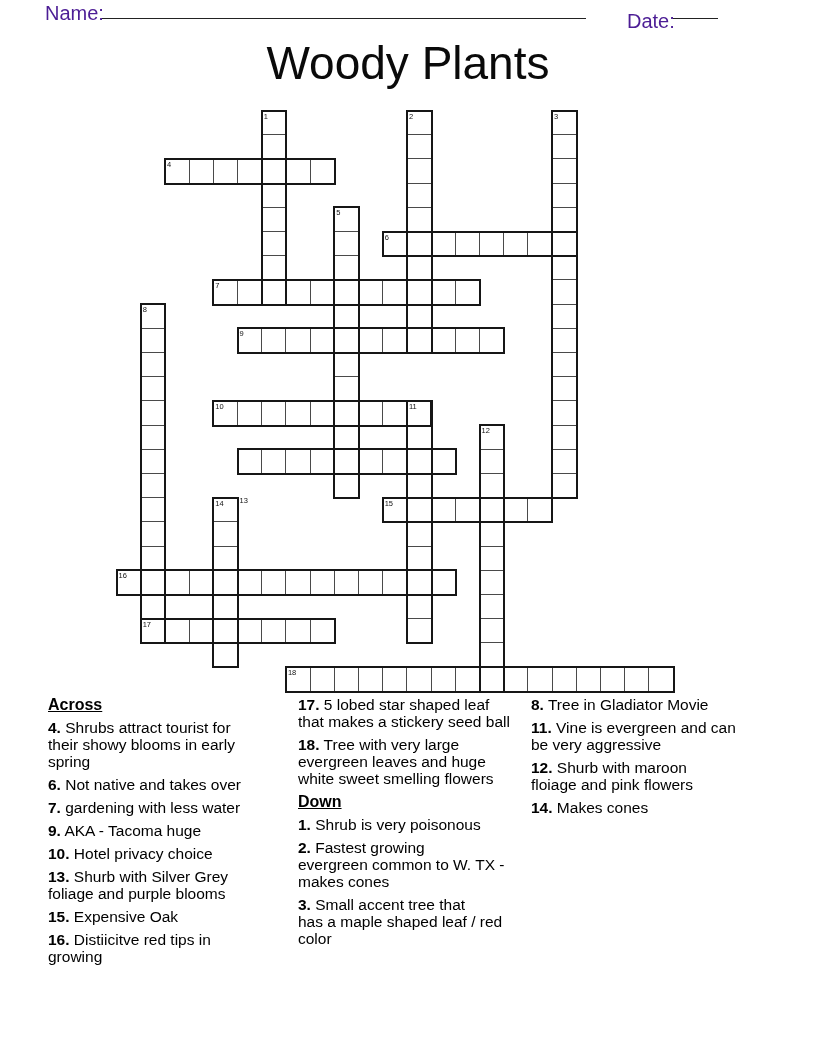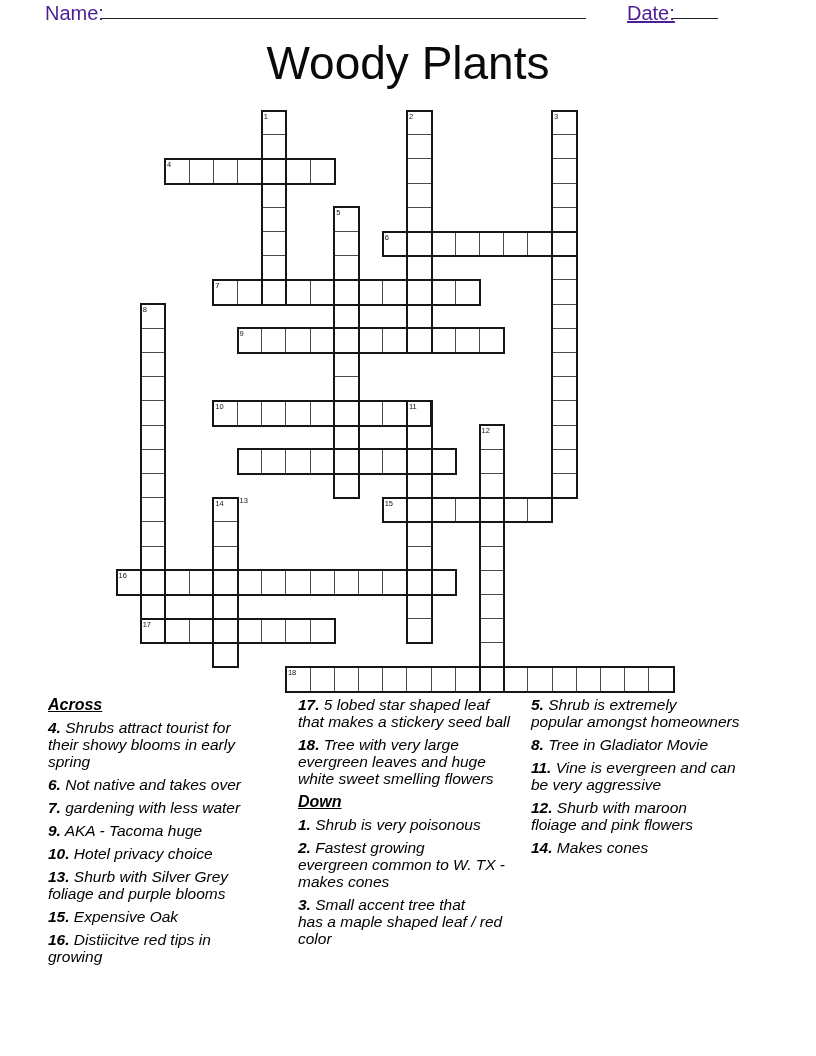--- a/index.html
+++ b/index.html
@@ -5,21 +5,21 @@
   html,body{margin:0;padding:0;}
   body{
     width:816px;height:1056px;background:#ffffff;position:relative;
     font-family:"Liberation Sans", sans-serif;color:#000;overflow:hidden;
   }
   
   .hdr-label{position:absolute;font-size:20px;color:#4c1d95;}
   .hdr-line{position:absolute;height:15px;border-bottom:1.5px solid #222;}
   #name-label{left:45px;top:2px;}
   #name-line{left:102px;top:3px;width:484px;}
-  #date-label{left:627px;top:2px;text-decoration:underline;}
+  #date-label{left:627px;top:10px;}
   #date-line{left:673px;top:3px;width:45px;}
   
   #title{
     position:absolute;left:0;right:0;top:36px;text-align:center;
     font-size:46px;font-weight:400;letter-spacing:0px;color:#0a0a0a;
   }
   
   #grid{position:absolute;left:116px;top:110px;}
   .cell{
     position:absolute;background:#ffffff;border:1.5px solid #4a4a4a;
@@ -27,21 +27,21 @@
   }
   .word-outline{
     position:absolute;border:2.2px solid #161616;box-sizing:border-box;
     background:transparent;pointer-events:none;z-index:2;
   }
   .cell-num{
     position:absolute;font-size:7.5px;line-height:8px;color:#111;
     z-index:3;pointer-events:none;font-family:"Liberation Sans",sans-serif;
   }
   
-  .clue-col{position:absolute;top:696px;font-size:15.5px;line-height:17px;color:#000;font-style:italic;}
+  .clue-col{position:absolute;top:696px;font-size:15.5px;line-height:17px;color:#000;}
   #clue-col-1{left:48px;width:236px;}
   #clue-col-2{left:298px;width:244px;}
   #clue-col-3{left:531px;width:252px;}
   .clue-heading{
     font-weight:bold;text-decoration:underline;font-size:16px;
     margin:0 0 6px 0;
   }
   .clue{margin:0 0 6px 0;}
   .clue-num{font-weight:bold;}
   .clue-text{white-space:pre-line;}
@@ -287,21 +287,19 @@
     <div class="clue-heading">Down</div>
     <div class="clue"><span class="clue-num">1.</span><span class="clue-text"> Shrub is very poisonous</span></div>
     <div class="clue"><span class="clue-num">2.</span><span class="clue-text"> Fastest growing
 evergreen common to W. TX -
 makes cones</span></div>
     <div class="clue"><span class="clue-num">3.</span><span class="clue-text"> Small accent tree that
 has a maple shaped leaf / red
 color</span></div>
   </div>
 <div class="clue-col" id="clue-col-3">
-    <div class="clue"><span class="clue-num">5.</span><span class="clue-text"> Shrub is extremely
-popular amongst homeowners</span></div>
     <div class="clue"><span class="clue-num">8.</span><span class="clue-text"> Tree in Gladiator Movie</span></div>
     <div class="clue"><span class="clue-num">11.</span><span class="clue-text"> Vine is evergreen and can
 be very aggressive</span></div>
     <div class="clue"><span class="clue-num">12.</span><span class="clue-text"> Shurb with maroon
 floiage and pink flowers</span></div>
     <div class="clue"><span class="clue-num">14.</span><span class="clue-text"> Makes cones</span></div>
   </div>
 
 </body></html>

